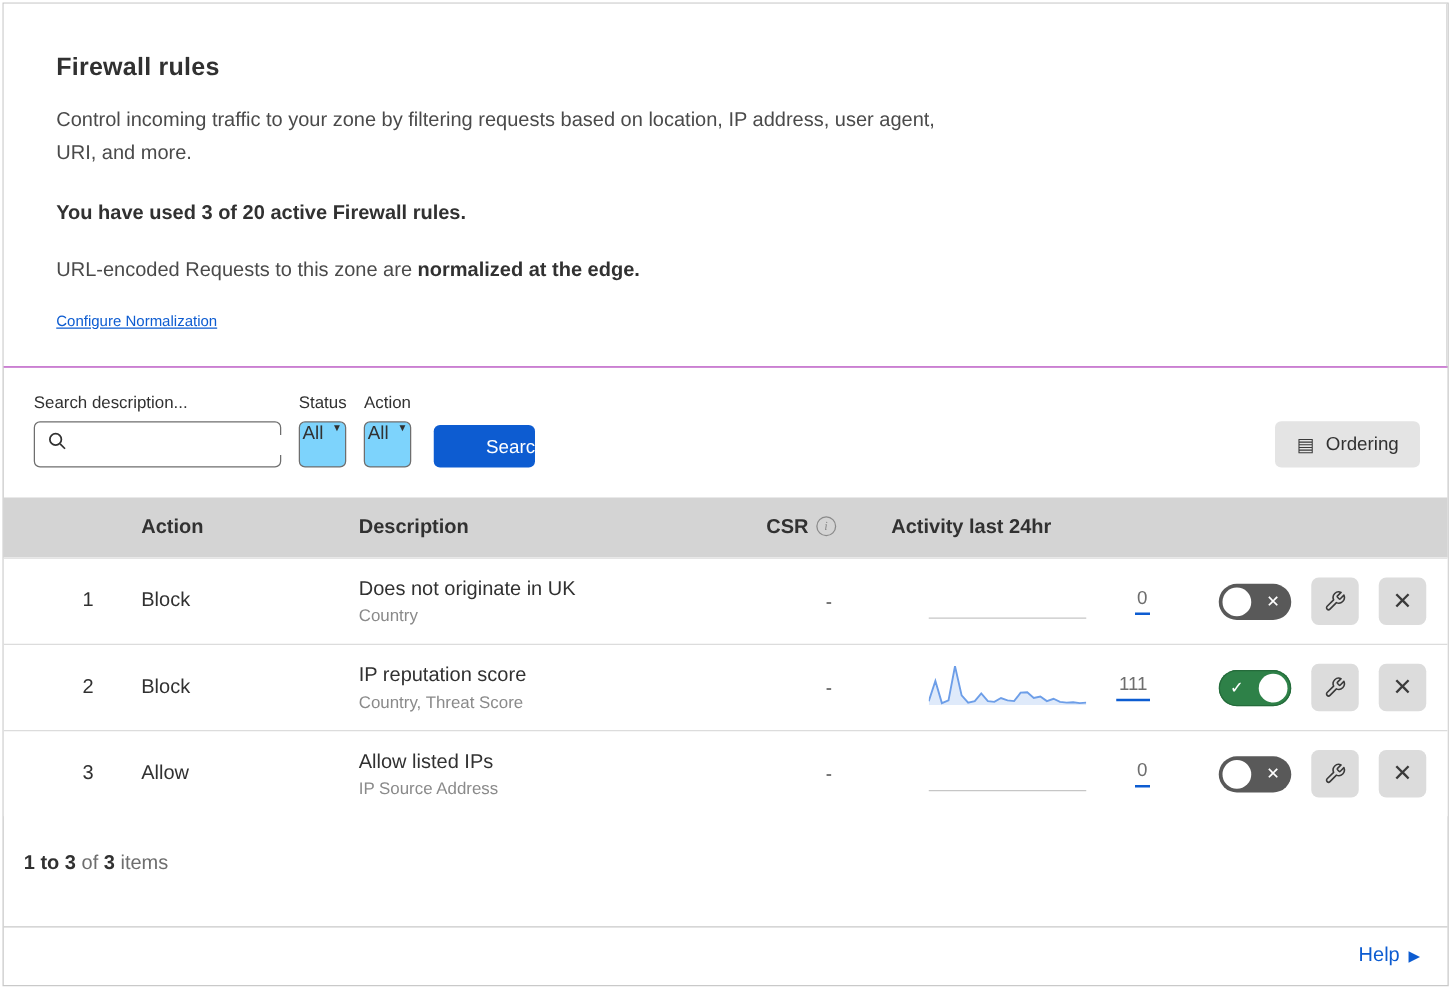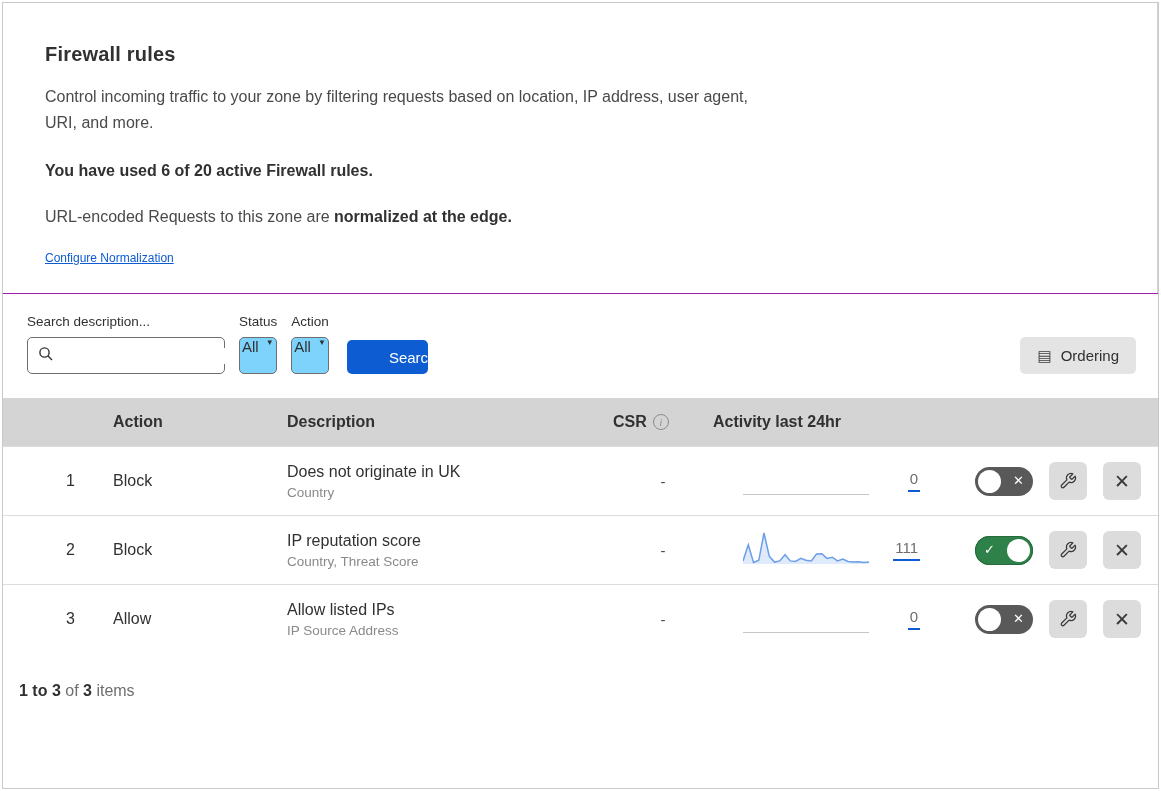--- a/index.html
+++ b/index.html
@@ -47,21 +47,21 @@
   .btn-ordering {
     margin-left:auto; height:37px; padding:0 17px; background:#e4e4e4; border:none;
     border-radius:5px; font-size:15px; color:#313131; font-family:inherit;
     display:flex; align-items:center; gap:9px; cursor:pointer;
   }
   .ordering-glyph { font-size:15px; color:#3a3a3a; }
 
   
   .grid-row { display:grid; grid-template-columns:110px 174px 326px 100px 235px 1fr; align-items:center; }
   .thead { background:#d4d4d4; height:48px; font-weight:700; font-size:16px; }
-  .th-csr { display:flex; align-items:center; gap:6px; }
+  .th-csr { display:flex; gap:6px; }
   .info-icon { width:16px; height:16px; border:1px solid #8a8a8a; border-radius:50%; color:#8a8a8a;
     font-size:10px; display:inline-flex; align-items:center; justify-content:center; font-weight:400; font-family:"Liberation Serif", serif; font-style:italic; }
 
   .trow { height:69px; border-top:1px solid #dcdcdc; background:#fff; }
   .trow:first-of-type { border-top:none; }
   .cell-num { text-align:right; padding-right:38px; font-size:16px; color:#313131; }
   .cell-action { font-size:16px; color:#313131; }
   .cell-desc .title { font-size:16px; color:#313131; margin-bottom:4px; }
   .cell-desc .subtitle { font-size:13.5px; color:#8a8a8a; }
   .cell-csr { text-align:center; font-size:15px; color:#4a4a4a; }
@@ -99,21 +99,21 @@
 </style>
 </head>
 <body>
 
 <div class="card">
 
   <div class="top">
     <div class="top-left">
       <div class="page-title">Firewall rules</div>
       <div class="page-desc">Control incoming traffic to your zone by filtering requests based on location, IP address, user agent, URI, and more.</div>
-      <div class="usage-line">You have used 6 of 20 active Firewall rules.</div>
+      <div class="usage-line">You have used 3 of 20 active Firewall rules.</div>
       <div class="norm-line"><span>URL-encoded Requests to this zone are </span><b>normalized at the edge.</b></div>
       <a class="link">Configure Normalization</a>
     </div>
   </div>
 
   <div class="filters">
     <div class="fgroup">
       <span class="flabel">Search description...</span>
       <div class="search-box">
         <span>
@@ -254,14 +254,20 @@
       <button class="icon-btn">
         <span class="x-glyph">✕</span>
       </button>
     </div>
   </div>
 
   <div class="tfoot">
     <span class="strong">1 to 3</span><span class="muted"> of </span><span class="strong">3</span><span class="muted"> items</span>
   </div>
 
+  <div class="help-bar">
+    <a class="help-link">
+      <span>Help</span>
+      <span class="help-arrow">▶</span>
+    </a>
+  </div>
 
 </div>
 
 </body></html>

